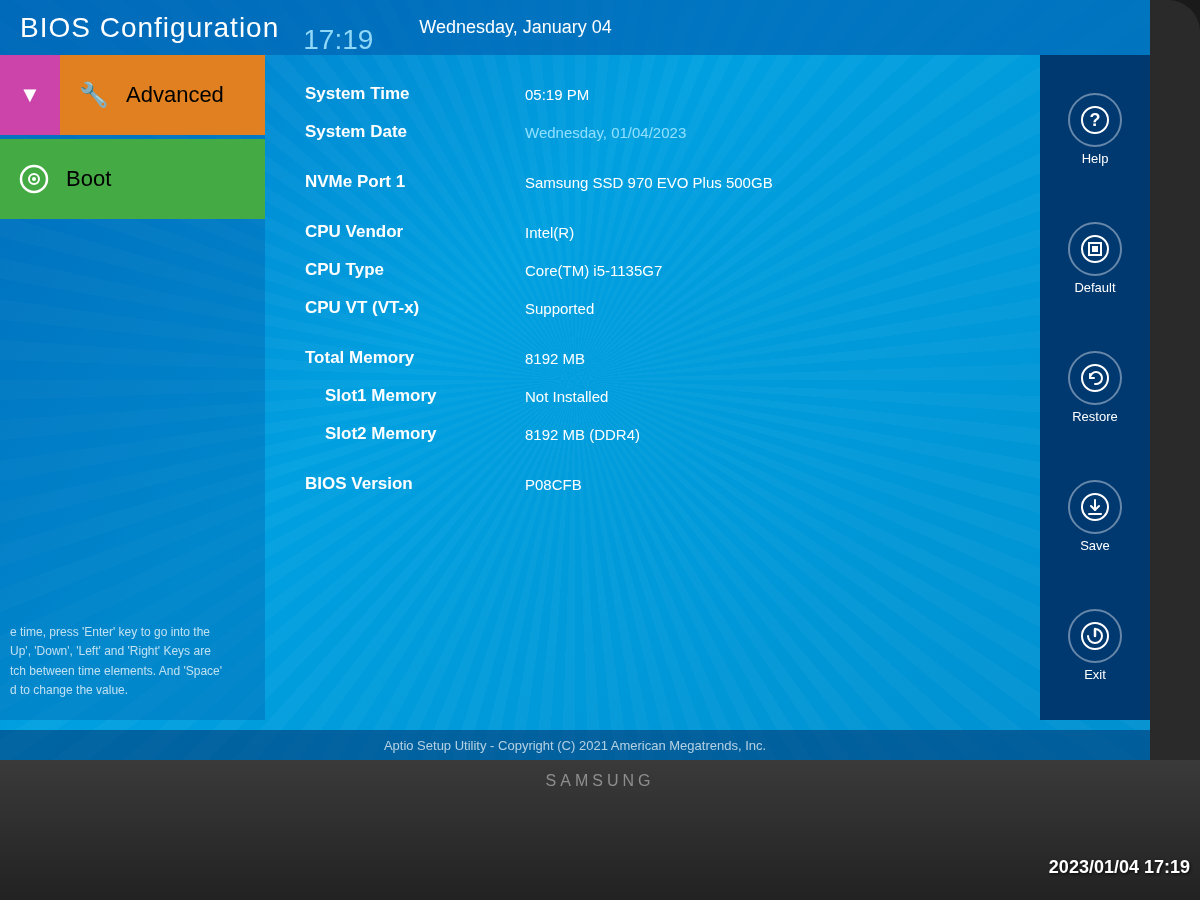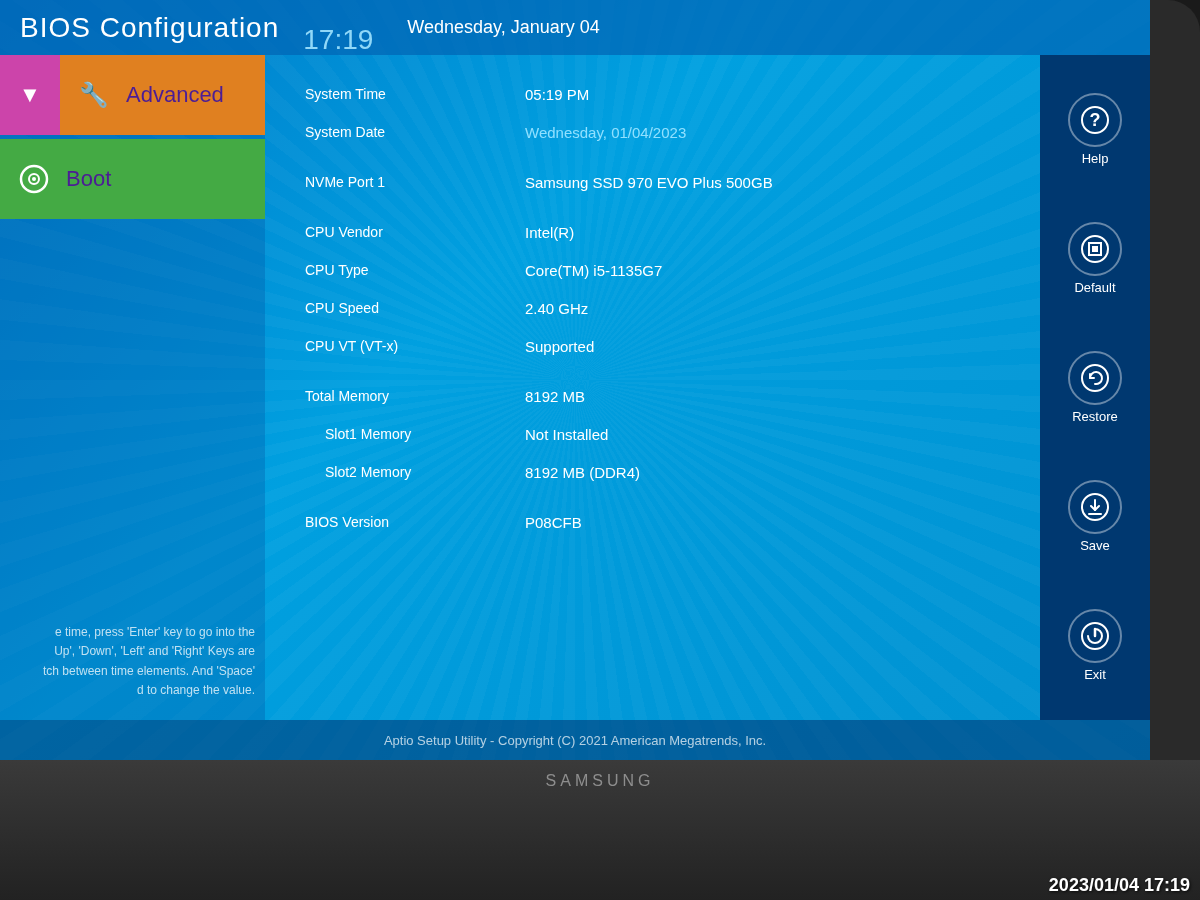--- a/index.html
+++ b/index.html
@@ -72,21 +72,21 @@
       font-size: 28px;
       font-weight: 300;
       color: #90d8f8;
       margin-left: 8px;
       margin-top: 24px;
     }
 
     .header-date {
       font-size: 18px;
       color: white;
-      margin-left: 18px;
+      margin-left: 30px;
       font-weight: 300;
     }
 
     
     .sidebar {
       position: absolute;
       top: 55px;
       left: 0;
       width: 265px;
       bottom: 40px;
@@ -121,21 +121,21 @@
     .tile-icon {
       width: 36px;
       height: 36px;
       display: flex;
       align-items: center;
       justify-content: center;
       font-size: 24px;
     }
 
     .tile-label {
-      color: #4c1d95;
+      color: #000000;
       font-size: 22px;
       font-weight: 400;
     }
 
     .tile-row-2 {
       display: flex;
       height: 60px;
       margin-top: 4px;
     }
 
@@ -151,21 +151,20 @@
     }
 
     .help-text {
       position: absolute;
       bottom: 20px;
       left: 10px;
       right: 10px;
       color: rgba(255,255,255,0.75);
       font-size: 12px;
       line-height: 1.6;
-      text-align: right;
     }
 
     
     .main-content {
       position: absolute;
       top: 55px;
       left: 265px;
       right: 110px;
       bottom: 40px;
       padding: 20px 30px;
@@ -175,22 +174,22 @@
       width: 100%;
       border-collapse: collapse;
     }
 
     .info-table tr {
       height: 38px;
     }
 
     .info-table .label-col {
       color: white;
-      font-size: 14px;
-      font-weight: 400;
+      font-size: 17px;
+      font-weight: 700;
       width: 220px;
       padding-left: 10px;
       vertical-align: middle;
     }
 
     .info-table .value-col {
       color: white;
       font-size: 15px;
       font-weight: 300;
       vertical-align: middle;
@@ -246,21 +245,21 @@
       font-size: 13px;
       text-align: center;
     }
 
     
     .footer {
       position: absolute;
       bottom: 0;
       left: 0;
       right: 0;
-      height: 40px;
+      height: 30px;
       background: rgba(0, 60, 120, 0.6);
       display: flex;
       align-items: center;
       justify-content: center;
     }
 
     .footer-text {
       color: rgba(255,255,255,0.7);
       font-size: 13px;
     }
@@ -282,21 +281,21 @@
     .samsung-brand {
       color: rgba(200,200,200,0.6);
       font-size: 16px;
       letter-spacing: 4px;
       font-weight: 300;
     }
 
     
     .corner-timestamp {
       position: absolute;
-      bottom: 4px;
+      bottom: 22px;
       right: 10px;
       color: white;
       font-size: 18px;
       font-weight: bold;
       text-shadow: 1px 1px 3px rgba(0,0,0,0.8);
     }
   </style>
 </head>
 <body>
 
@@ -365,24 +364,20 @@
             </tr>
           <tr>
             <td class="label-col">CPU Vendor</td>
             <td class="value-col">Intel(R)</td>
           </tr>
           <tr>
             <td class="label-col">CPU Type</td>
             <td class="value-col">Core(TM) i5-1135G7</td>
           </tr>
           <tr>
-            <td class="label-col">CPU Speed</td>
-            <td class="value-col">2.40 GHz</td>
-          </tr>
-          <tr>
             <td class="label-col">CPU VT (VT-x)</td>
             <td class="value-col">Supported</td>
           </tr>
           <tr class="spacer-row">
               <td colspan="2"></td>
             </tr>
           <tr>
             <td class="label-col">Total Memory</td>
             <td class="value-col">8192 MB</td>
           </tr>

